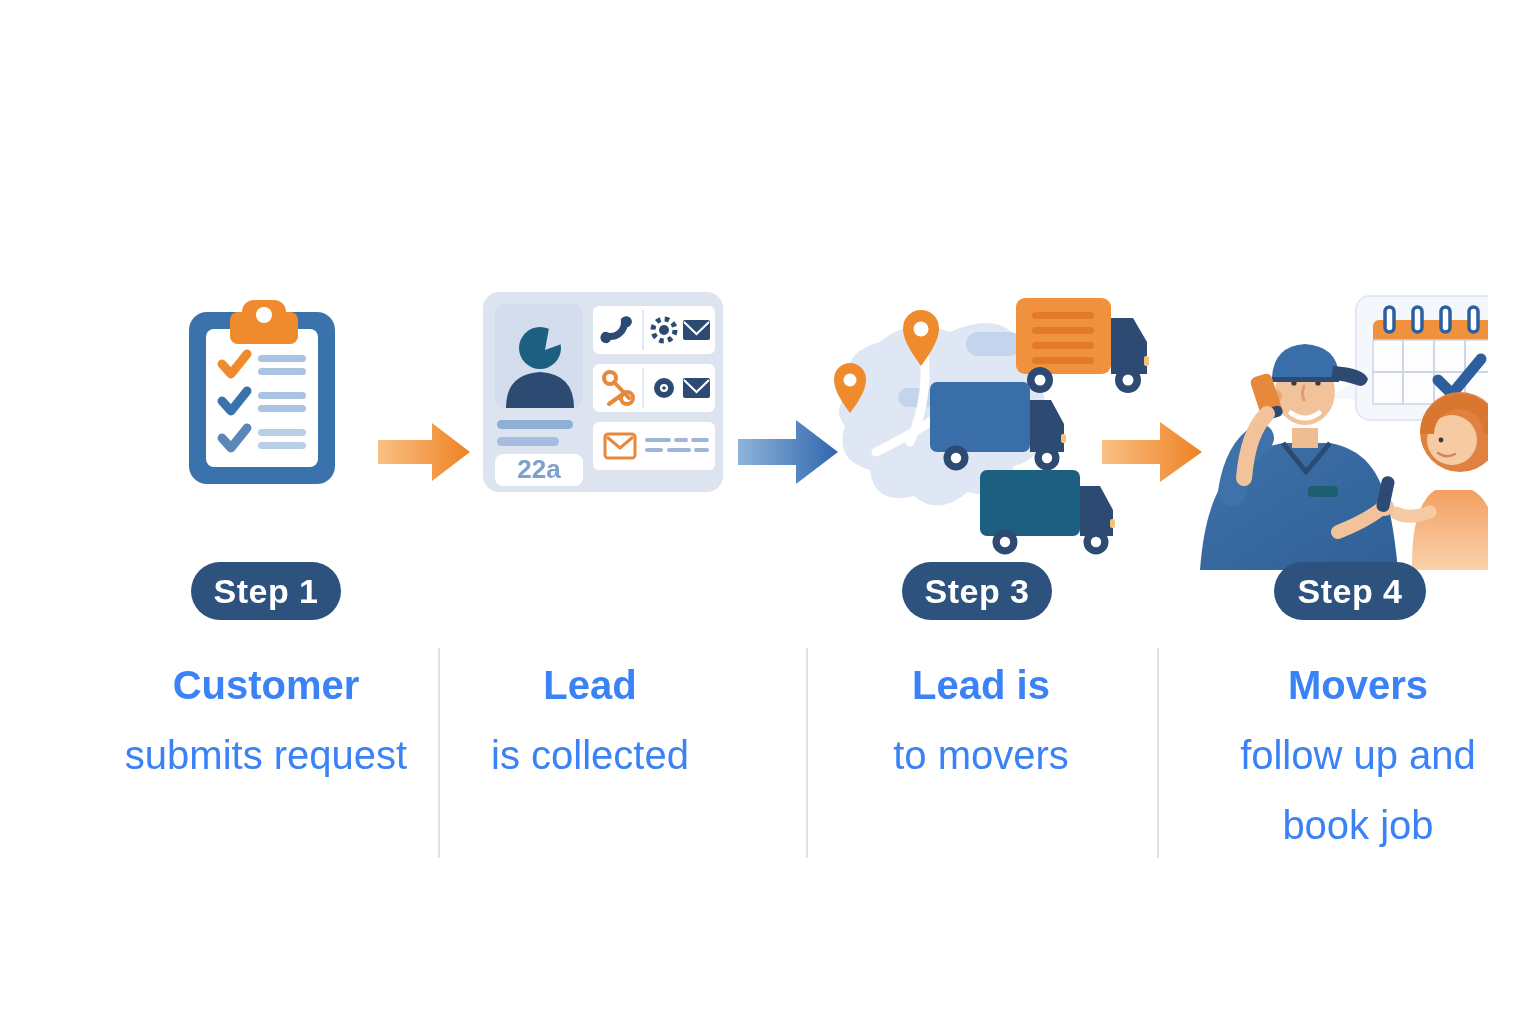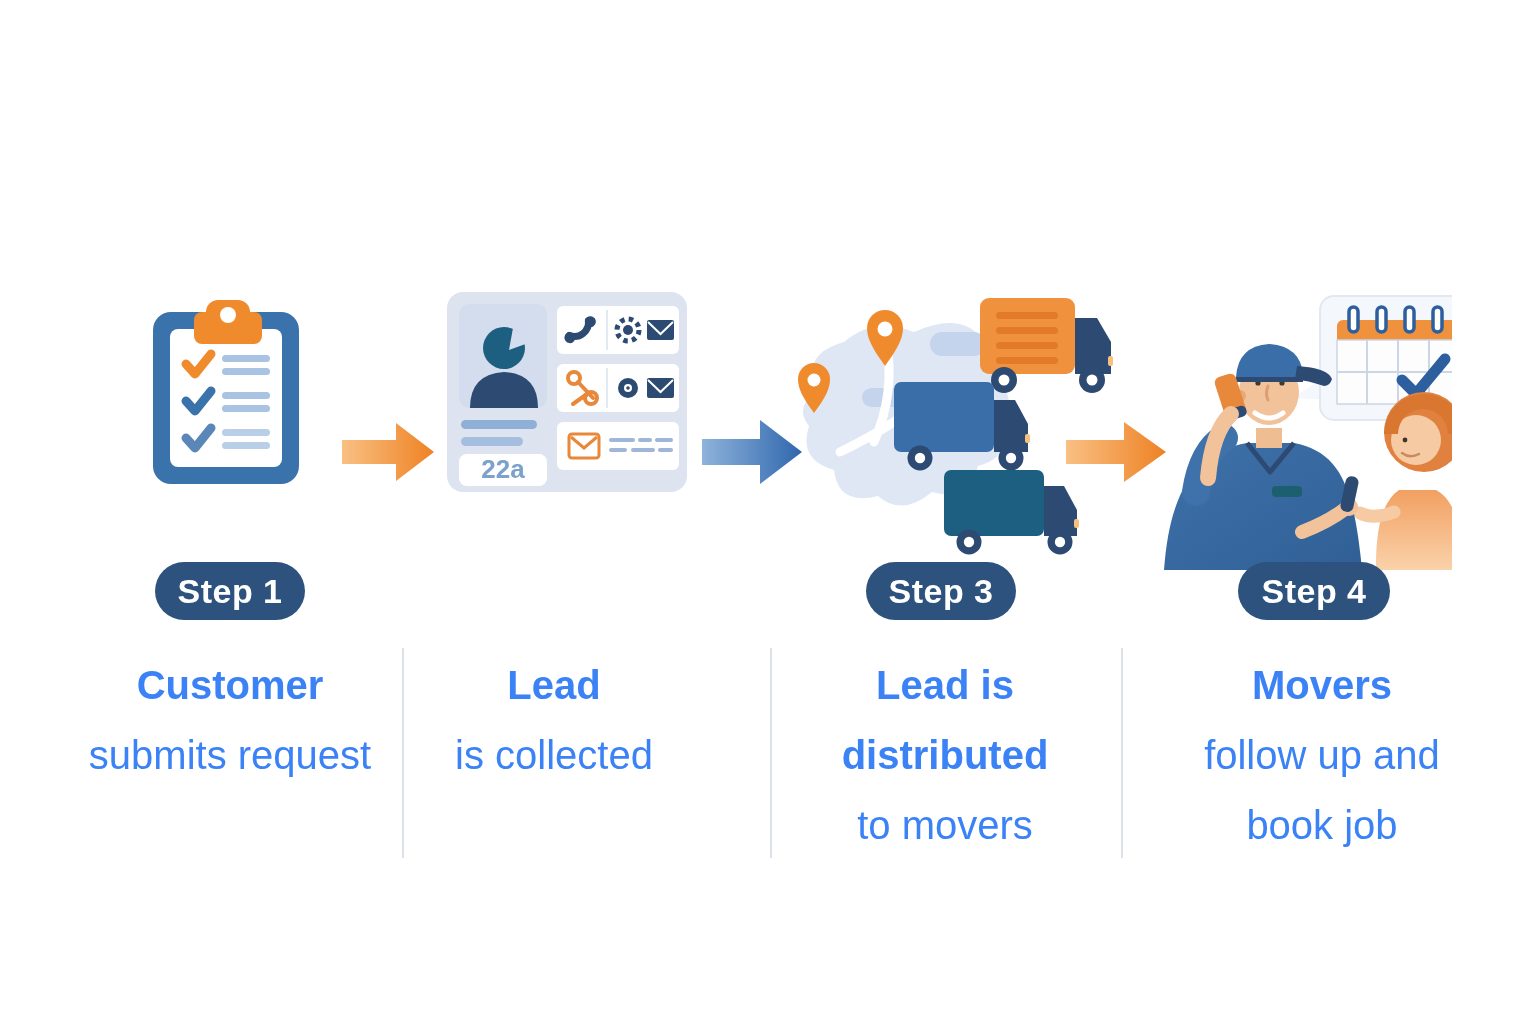--- a/index.html
+++ b/index.html
@@ -1,18 +1,19 @@
 <!DOCTYPE html>
 <html><head>
 <meta charset="utf-8">
 <style>
   html,body{margin:0;padding:0;background:#ffffff;}
   .canvas{
     position:relative;width:1452px;height:1024px;background:#ffffff;overflow:hidden;
     font-family:"Liberation Sans", sans-serif;
+    margin-left:36px;
   }
   .art{position:absolute;}
   .badge{
     position:absolute;height:58px;border-radius:29px;background:#2d527e;
     color:#ffffff;display:flex;align-items:center;justify-content:center;
     font-size:34px;font-weight:700;letter-spacing:0.5px;
   }
   .caption{
     position:absolute;width:400px;text-align:center;color:#3b82f6;
     font-size:40px;line-height:70px;font-weight:400;
@@ -291,21 +292,20 @@
   <div class="caption" style="left:30px;top:650px;">
     <span class="ln b">Customer</span>
     <span class="ln">submits request</span>
   </div>
   <div class="caption" style="left:354px;top:650px;">
     <span class="ln b">Lead</span>
     <span class="ln">is collected</span>
   </div>
   <div class="caption" style="left:745px;top:650px;">
     <span class="ln b">Lead is</span>
-    <span class="ln b">distributed</span>
     <span class="ln">to movers</span>
   </div>
   <div class="caption" style="left:1122px;top:650px;">
     <span class="ln b">Movers</span>
     <span class="ln">follow up and</span>
     <span class="ln">book job</span>
   </div>
 
   <div class="divider" style="left:402px;top:648px;height:210px;"></div>
   <div class="divider" style="left:770px;top:648px;height:210px;"></div>

